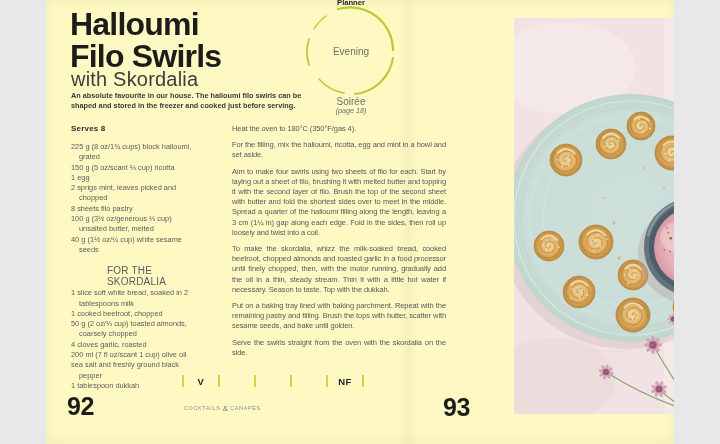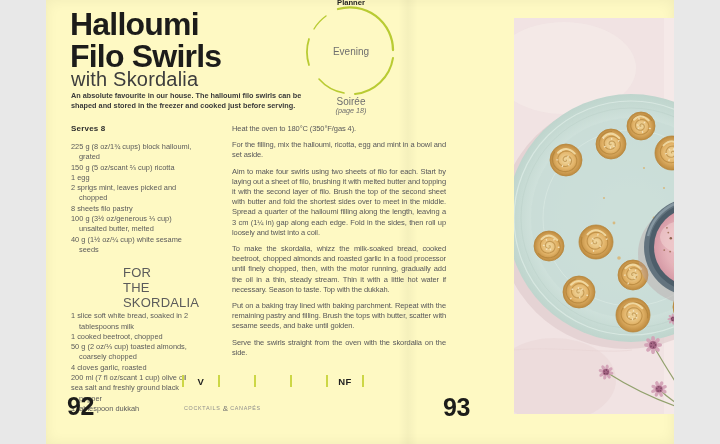--- a/index.html
+++ b/index.html
@@ -40,21 +40,21 @@
   .mp-gray   { font-size:10px; color:#6f6f6f; line-height:9.4px;margin-top:40px; }
   .mp-italic { font-size:7.2px; color:#6f6f6f; font-style:italic; line-height:9.4px; }
   .ingredients { position:absolute; left:25px; top:124px; width:126px; }
   .serves { font-size:8px; font-weight:bold; color:#2d2d2d; margin-bottom:9px; letter-spacing:0.2px; }
   .ing-list { list-style:none; }
   .ing-list li {
     font-size:7.4px; line-height:10.3px; color:#5b5b5b;
     padding-left:8px; text-indent:-8px;
   }
   .skordalia-heading {
-    font-size:13px; color:#5b5b5b; margin:10px 16px 1px; letter-spacing:0.2px;padding-left:36px;
+    font-size:10px; color:#5b5b5b; margin:10px 0 1px; letter-spacing:0.2px;padding-left:36px;
   }
   .method { position:absolute; left:138px; top:124px; width:214px;margin-left:48px; }
   .method p {
     font-size:7.5px; line-height:10.2px; color:#58585a;
     text-align:justify; margin-bottom:6px; letter-spacing:-0.1px;
   }
   .diet-badges {
     position:absolute; left:136px; top:374px; height:14px;
     display:flex; align-items:center;
   }

